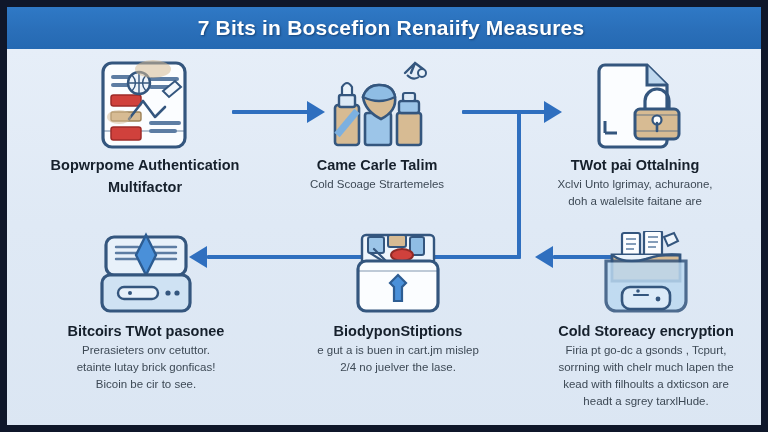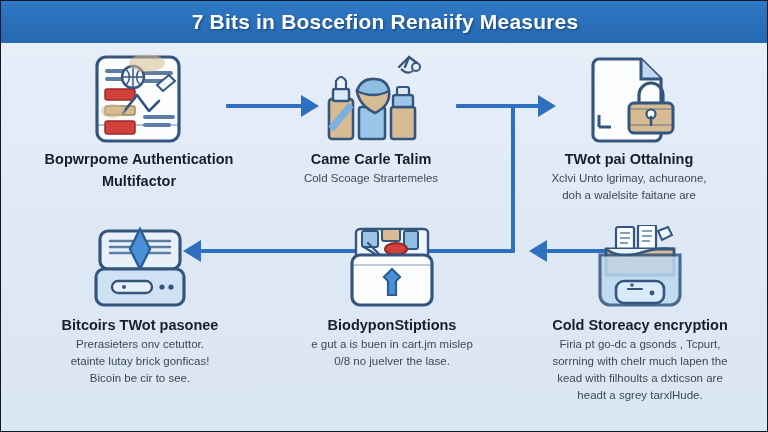--- a/index.html
+++ b/index.html
@@ -7,21 +7,21 @@
     padding: 0;
     background: #ffffff;
   }
   #canvas {
     position: relative;
     width: 768px;
     height: 432px;
     overflow: hidden;
     background: #e3ecf7;
     font-family: "Liberation Sans", sans-serif;
-    border: 1px solid #0f172a;
+    border: 7px solid #0f172a;
     box-sizing: border-box;
   }
 
   
   #header-banner {
     position: absolute;
     left: 0;
     top: 0;
     width: 768px;
     height: 42px;
@@ -227,21 +227,21 @@
           <rect x="66" y="6" width="14" height="18" rx="2" fill="#8fbde4" stroke="#34567e" stroke-width="2"></rect>
           <ellipse cx="58" cy="24" rx="11" ry="6" fill="#d0413c" stroke="#8f2a26" stroke-width="2"></ellipse>
           <path d="M26 22 l16 10 M30 18 l14 14" stroke="#34567e" stroke-width="2.2" stroke-linecap="round"></path>
           <rect x="14" y="30" width="80" height="50" rx="8" fill="#fbfdff" stroke="#34567e" stroke-width="3.2"></rect>
           <path d="M14 40 h80" stroke="#34567e" stroke-width="2" opacity="0.3"></path>
           <path d="M54 44 l8 8 l-4 4 v14 h-8 v-14 l-4 -4 z" fill="#4a90d9" stroke="#2d5d93" stroke-width="2.2"></path>
         </svg>
       </div>
       <div class="card-title">BiodyponStiptions</div>
       <div class="card-sub">e gut a is buen in cart.jm mislep</div>
-      <div class="card-sub">0/8 no juelver the lase.</div>
+      <div class="card-sub">2/4 no juelver the lase.</div>
     </div>
 
     <div class="card" style="left:514px; top:182px; width:250px;">
       <div class="icon-wrap" style="height:88px;">
         <svg width="108" height="88" viewBox="0 0 108 88">
           <rect x="30" y="2" width="18" height="24" rx="2" fill="#fbfdff" stroke="#34567e" stroke-width="2.2"></rect>
           <path d="M34 8 h10 M34 13 h10 M34 18 h8" stroke="#5d7da3" stroke-width="1.6"></path>
           <rect x="52" y="0" width="18" height="26" rx="2" fill="#fbfdff" stroke="#34567e" stroke-width="2.2"></rect>
           <path d="M56 6 h10 M56 11 h10 M56 16 h8" stroke="#5d7da3" stroke-width="1.6"></path>
           <path d="M72 6 l10 -4 l4 8 l-10 5 z" fill="#eef5fc" stroke="#34567e" stroke-width="2"></path>

